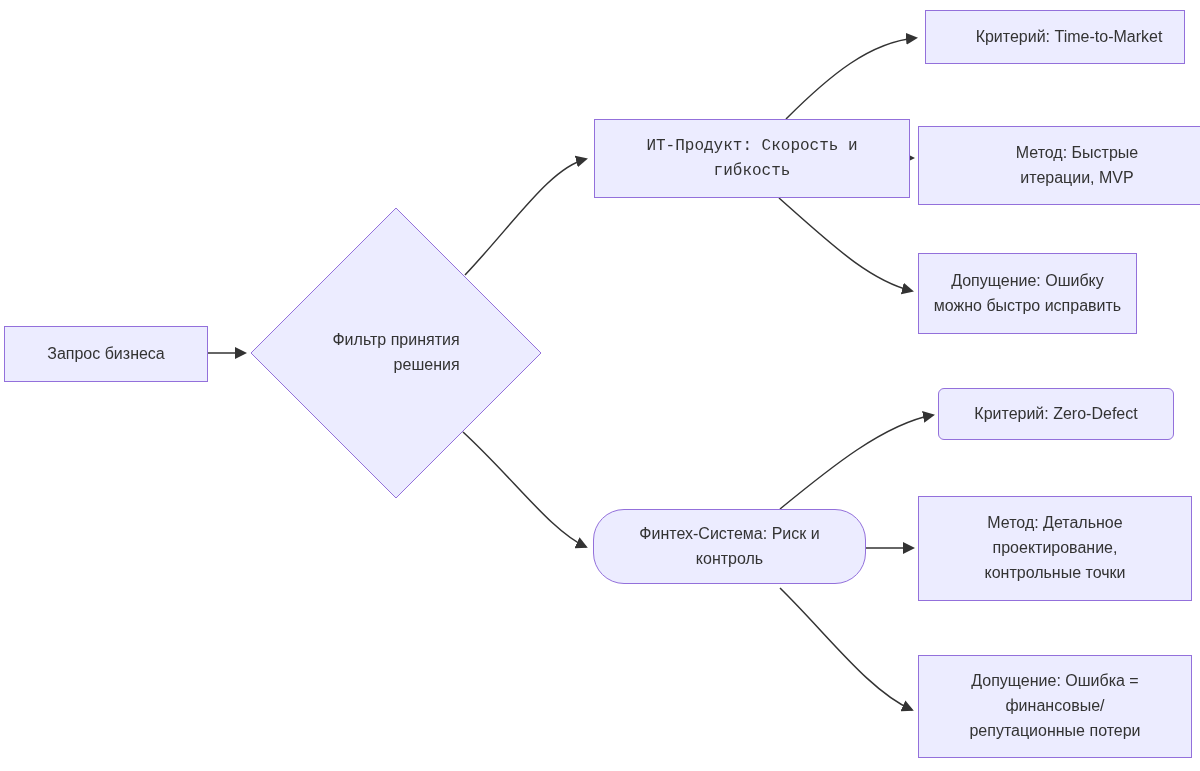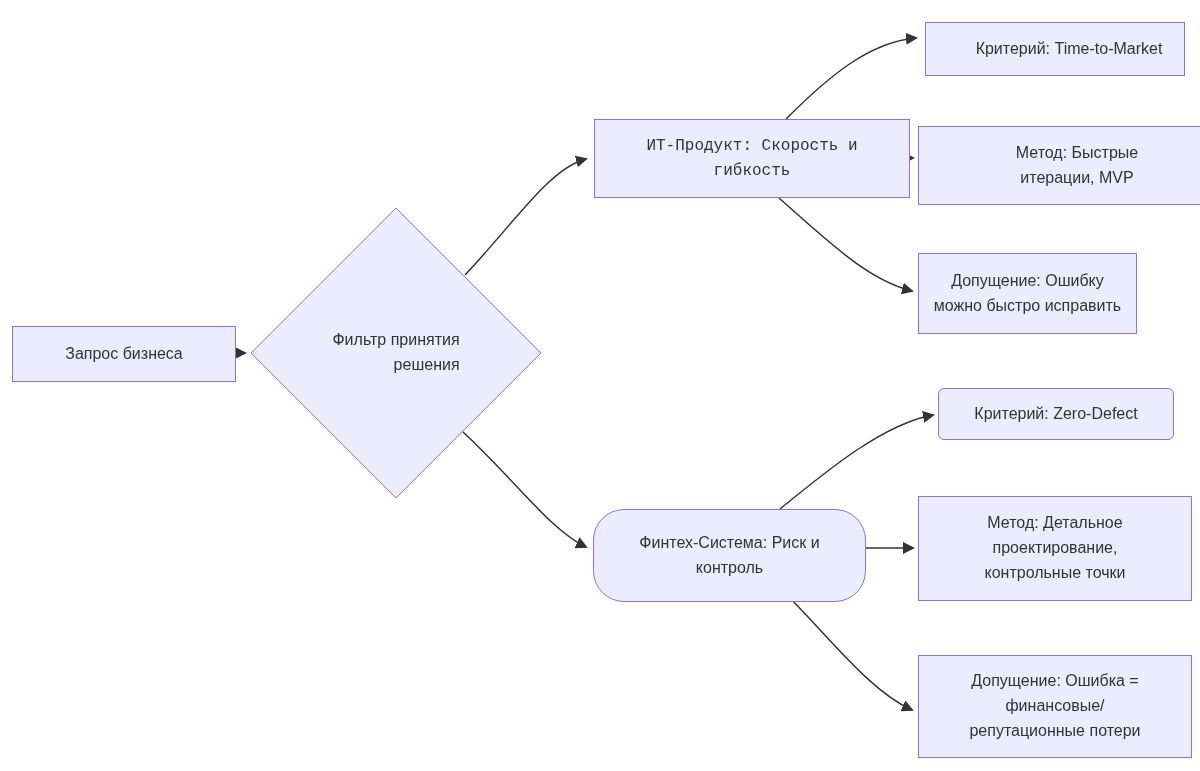--- a/index.html
+++ b/index.html
@@ -37,27 +37,27 @@
   }
   .decision-label {
     position: absolute;
     display: flex;
     align-items: center;
     justify-content: center;
     text-align: right;
     white-space: pre-line;
     line-height: 1.55;
   }
-  .n-request            { left: 12px;   top: 326px; width: 224px; height: 56px; }
+  .n-request            { left: 4px;   top: 326px; width: 204px; height: 56px; }
   .n-decision-label     { left: 286px; top: 318px; width: 220px; height: 70px; }
   .n-it-product         { left: 594px; top: 119px; width: 316px; height: 79px; font-family: Liberation Mono, monospace; }
-  .n-it-criterion       { left: 925px; top: 22px;  width: 260px; height: 54px; padding-left: 28px; }
+  .n-it-criterion       { left: 925px; top: 10px;  width: 260px; height: 54px; padding-left: 28px; }
   .n-it-method          { left: 918px; top: 126px; width: 318px; height: 79px; }
   .n-it-assumption      { left: 918px; top: 253px; width: 219px; height: 81px; }
-  .n-fintech-system     { left: 593px; top: 509px; width: 273px; height: 93px; border-radius: 31px; }
+  .n-fintech-system     { left: 593px; top: 509px; width: 273px; height: 75px; border-radius: 31px; }
   .n-fintech-criterion  { left: 938px; top: 388px; width: 236px; height: 52px; border-radius: 6px; }
   .n-fintech-method     { left: 918px; top: 496px; width: 274px; height: 105px; text-align: center; }
   .n-fintech-assumption { left: 918px; top: 655px; width: 274px; height: 103px; }
 </style>
 </head>
 <body>
 
 <div class="canvas">
 
   <svg class="edges-layer" viewBox="0 0 1200 771" xmlns="http://www.w3.org/2000/svg">

